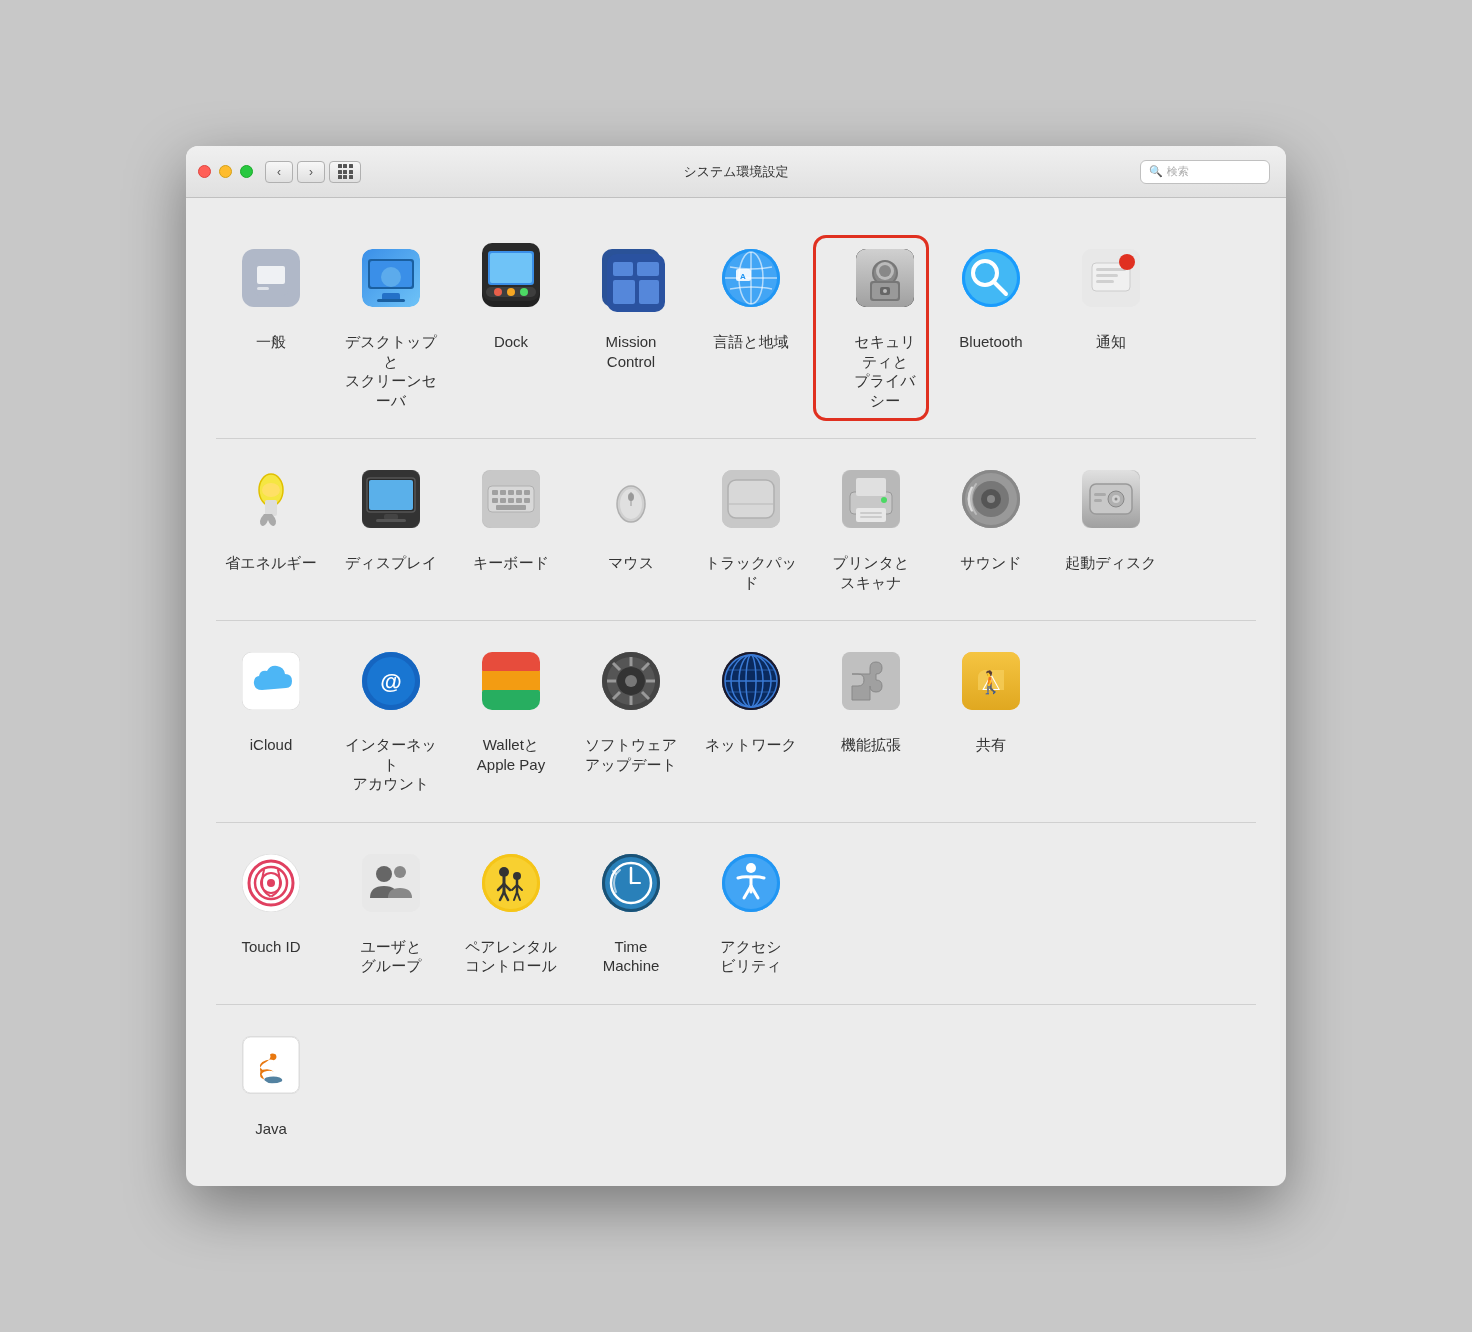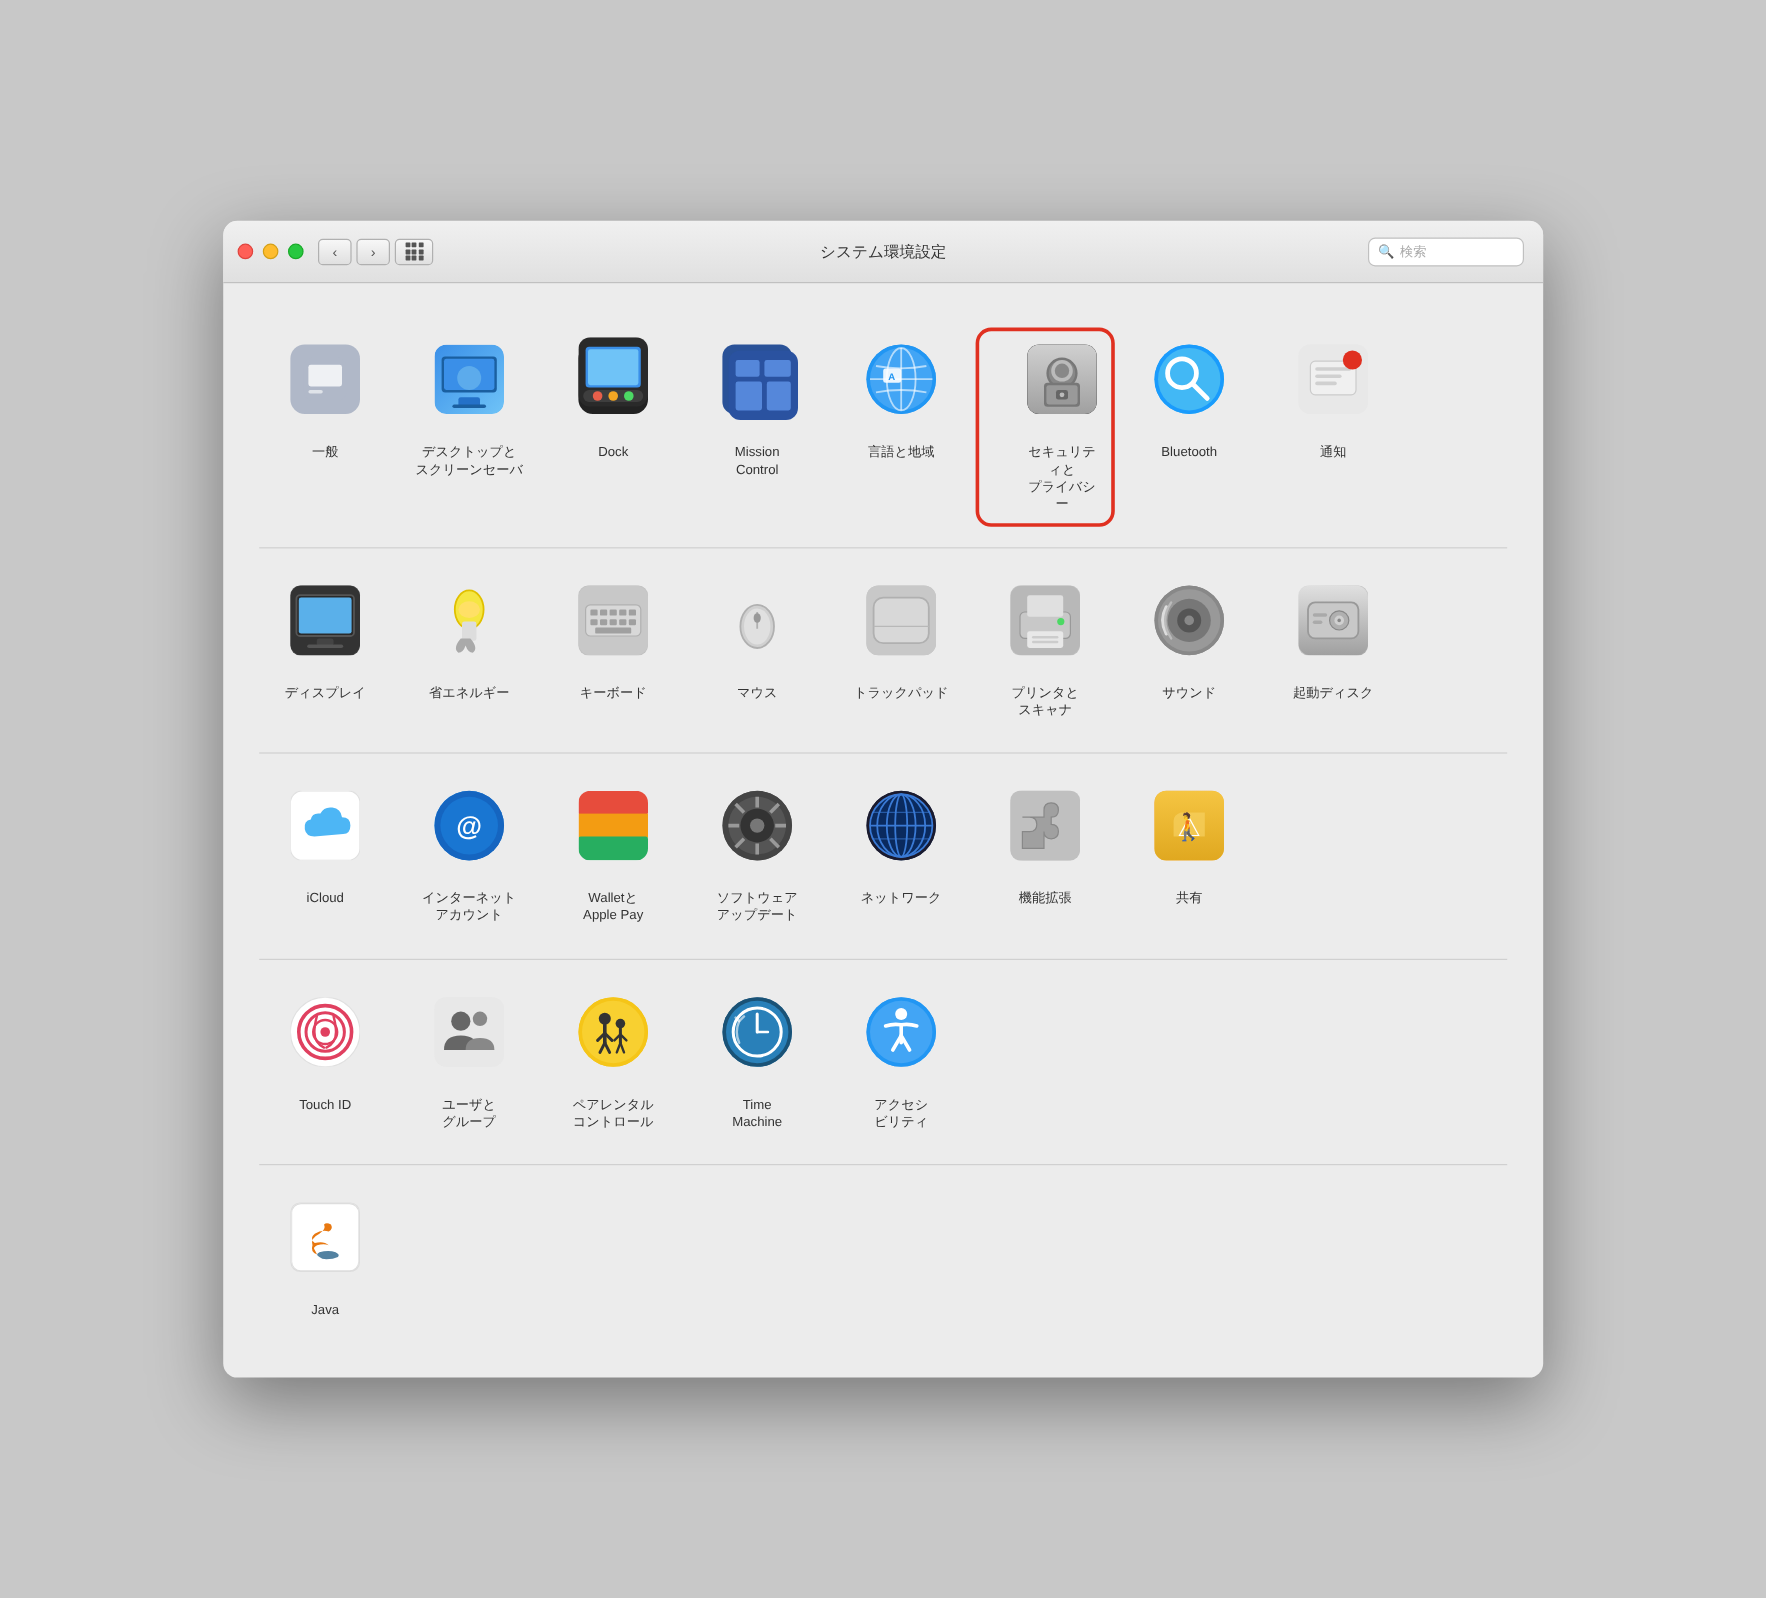--- a/index.html
+++ b/index.html
@@ -134,21 +134,21 @@
     }
     .icon-wrap {
       width: 64px;
       height: 64px;
       display: flex;
       align-items: center;
       justify-content: center;
       margin-bottom: 6px;
     }
     .pref-label {
-      font-size: 11px;
+      font-size: 15px;
       color: #333;
       text-align: center;
       line-height: 1.3;
       margin-top: 16px;
     }
     
     .icon-general {
       width: 58px;
       height: 58px;
       background: #b0b8c8;
@@ -642,45 +642,45 @@
         </div>
         <div class="pref-label">通知</div>
       </div>
 
     </div>
 
     <div class="section">
 
       <div class="pref-item">
         <div class="icon-wrap">
+          <div class="icon-energy">
+            <svg width="58" height="58" viewBox="0 0 58 58">
+              <ellipse cx="29" cy="20" rx="12" ry="16" fill="#f5e642" stroke="#e0c000" stroke-width="1.5"></ellipse>
+              <ellipse cx="29" cy="20" rx="9" ry="7" fill="#ffe066"></ellipse>
+              <rect x="23" y="30" width="12" height="16" rx="2" fill="#ddd"></rect>
+              <path d="M22 44 Q15 52 20 56 Q24 56 26 50 Q28 56 32 56 Q37 52 30 44 Z" fill="#aaa"></path>
+            </svg>
+          </div>
+        </div>
+        <div class="pref-label">省エネルギー</div>
+      </div>
+
+      <div class="pref-item">
+        <div class="icon-wrap">
           <div class="icon-display">
             <svg width="58" height="58" viewBox="0 0 58 58">
               <rect width="58" height="58" rx="10" fill="#333"></rect>
               <rect x="5" y="8" width="48" height="34" rx="3" fill="#2a2a2a" stroke="#555" stroke-width="1.5"></rect>
               <rect x="7" y="10" width="44" height="30" rx="2" fill="#5ab0ea"></rect>
               <rect x="22" y="44" width="14" height="6" rx="2" fill="#444"></rect>
               <rect x="14" y="49" width="30" height="3" rx="1.5" fill="#555"></rect>
             </svg>
           </div>
         </div>
         <div class="pref-label">ディスプレイ</div>
-      </div>
-
-      <div class="pref-item">
-        <div class="icon-wrap">
-          <div class="icon-energy">
-            <svg width="58" height="58" viewBox="0 0 58 58">
-              <ellipse cx="29" cy="20" rx="12" ry="16" fill="#f5e642" stroke="#e0c000" stroke-width="1.5"></ellipse>
-              <ellipse cx="29" cy="20" rx="9" ry="7" fill="#ffe066"></ellipse>
-              <rect x="23" y="30" width="12" height="16" rx="2" fill="#ddd"></rect>
-              <path d="M22 44 Q15 52 20 56 Q24 56 26 50 Q28 56 32 56 Q37 52 30 44 Z" fill="#aaa"></path>
-            </svg>
-          </div>
-        </div>
-        <div class="pref-label">省エネルギー</div>
       </div>
 
       <div class="pref-item">
         <div class="icon-wrap">
           <div class="icon-keyboard">
             <svg width="58" height="58" viewBox="0 0 58 58">
               <rect width="58" height="58" rx="10" fill="#c8c8c8"></rect>
               <rect x="6" y="16" width="46" height="26" rx="4" fill="#d8d8d8" stroke="#b0b0b0" stroke-width="1"></rect>
               <rect x="10" y="20" width="6" height="5" rx="1" fill="#a0a0a0"></rect>
               <rect x="18" y="20" width="6" height="5" rx="1" fill="#a0a0a0"></rect>

